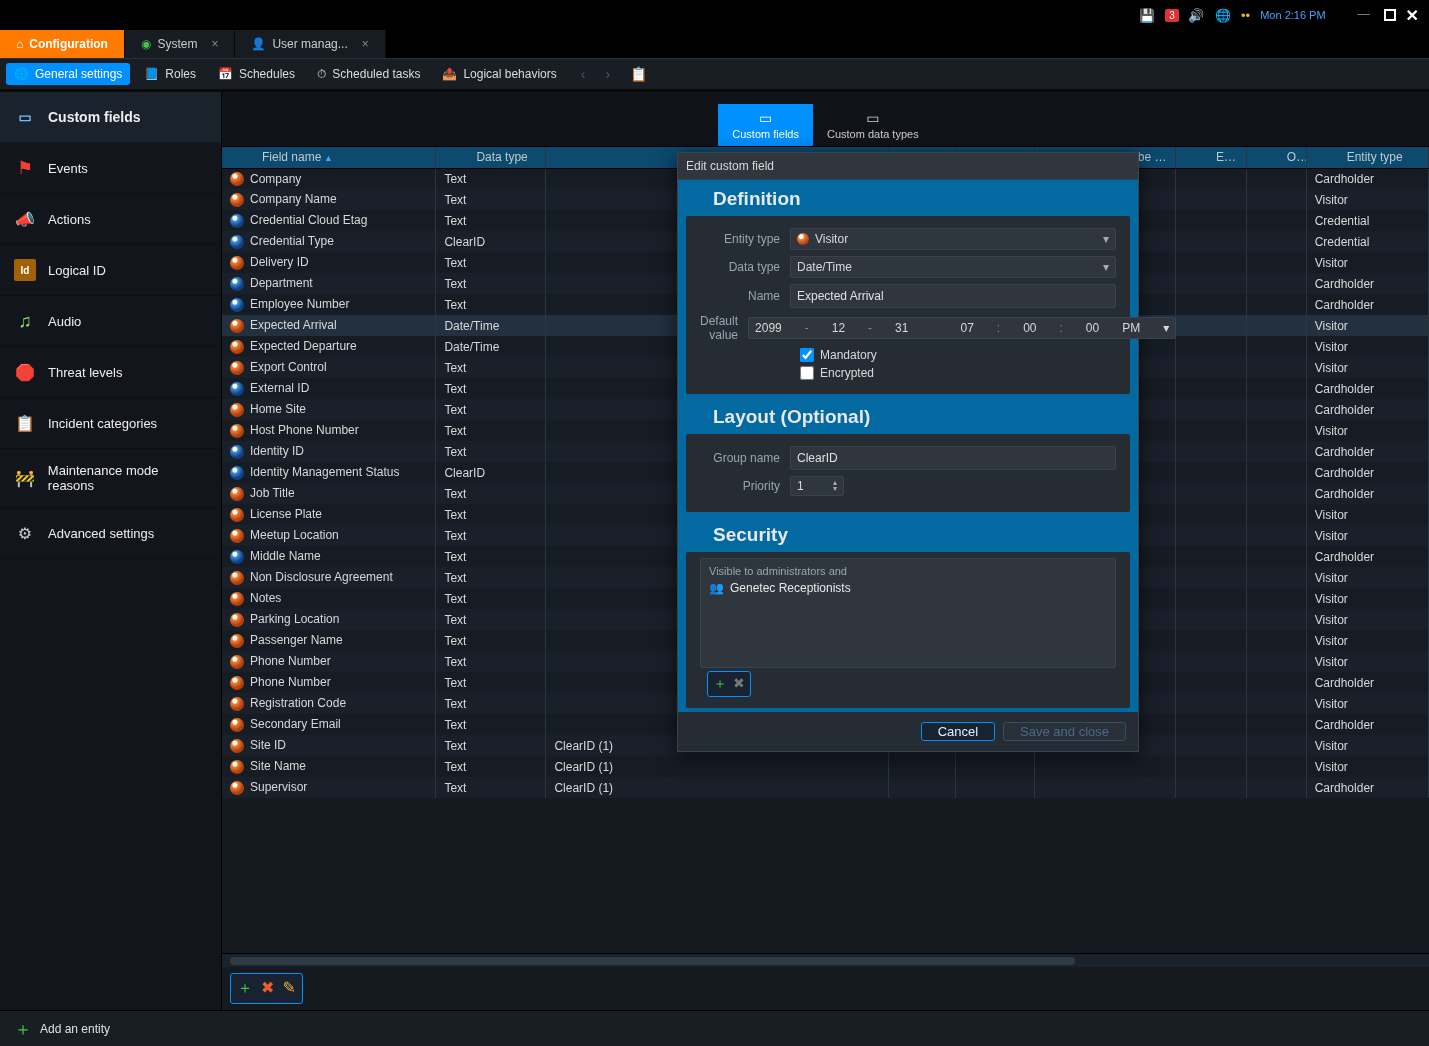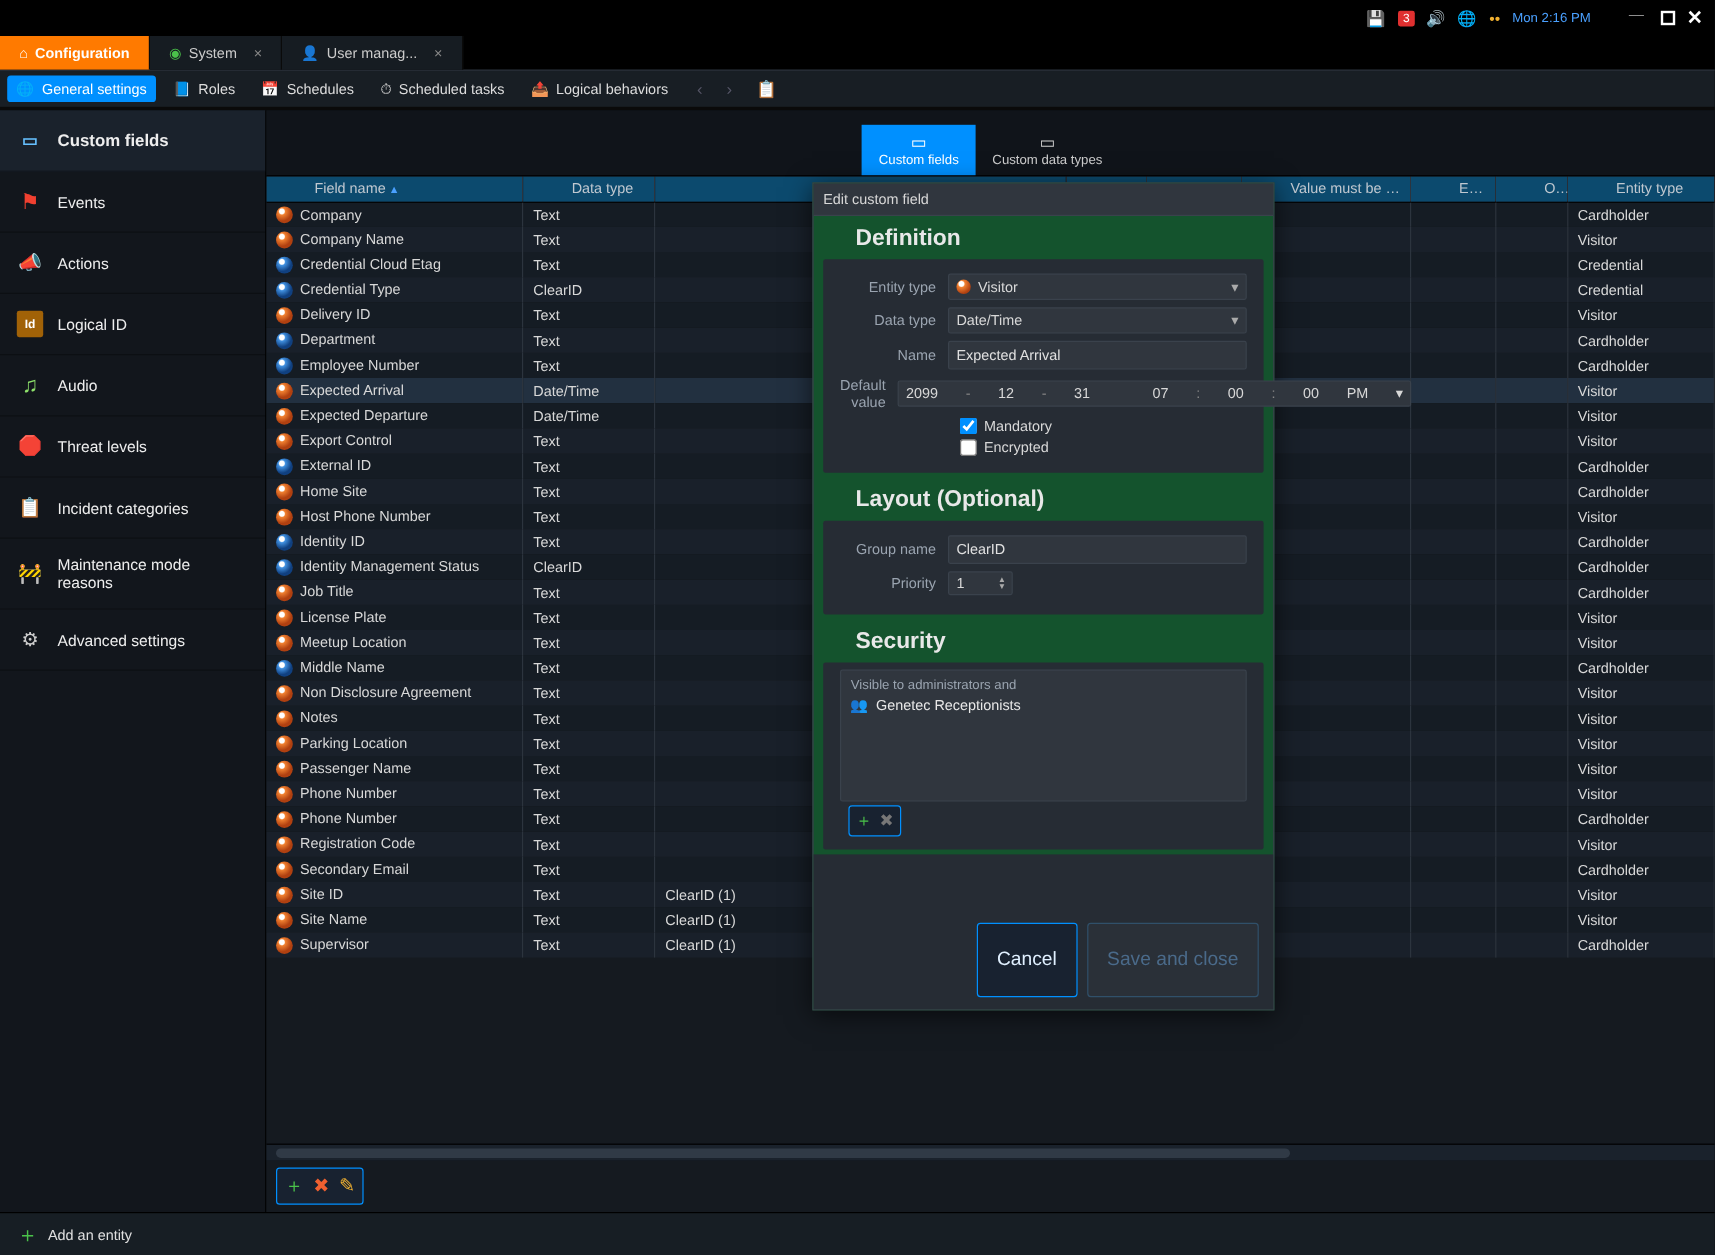--- a/index.html
+++ b/index.html
@@ -139,22 +139,22 @@
   .act.edit{ color:#f0b030;}
   
   .footer{
     position:absolute; left:0; right:0; bottom:0; height:36px;
     display:flex; align-items:center; padding:0 14px;
     background:#171e24; border-top:1px solid #000; color:#e0e0e0;
   }
   .footer .fplus{ color:#4ac24a; font-size:18px; margin-right:8px;}
   
   .modal{
-    position:absolute; left:455px; top:60px; width:385px;
-    background:#14532d; border:1px solid #3a424c; box-shadow:0 4px 20px rgba(0,0,0,0.6);
+    position:absolute; left:455px; top:60px; width:462px;
+    background:#0369a1; border:1px solid #3a424c; box-shadow:0 4px 20px rgba(0,0,0,0.6);
     color:#d8d8d8; font-size:12px;
     display:flex; flex-direction:column;
   }
   .modal .m-title{ padding:6px 8px; border-bottom:1px solid #3a424c; background:#30363e;}
   .modal .m-section{ padding:8px 12px 2px 12px; font-size:19px; font-weight:600; color:#e8e8e8;margin-left:23px;}
   .modal .m-body{ padding:6px 14px 10px 14px; background:#262c34; margin:4px 8px; border-radius:2px;}
   .modal .form-row{ display:flex; align-items:center; margin:6px 0;}
   .modal .form-row label{ width:90px; text-align:right; color:#9aa4b0; padding-right:10px; font-size:12px;}
   .modal .form-row .field{ flex:1; }
   .modal select, .modal input[type=text]{
@@ -167,21 +167,21 @@
   .modal .date-field span.sep{ color:#888;}
   .modal .checkbox-row{ display:flex; align-items:center; gap:6px; margin:4px 0 4px 100px;}
   .modal .checkbox-row input[type=checkbox]{ width:14px; height:14px; accent-color:#0090ff;}
   .modal .spin{ width:54px; display:flex; align-items:center; background:#30363e; border:1px solid #3a424c; padding:2px 6px; border-radius:2px;}
   .modal .spin .caret-col{ margin-left:auto; display:flex; flex-direction:column; line-height:6px; font-size:8px; color:#aaa;}
   .modal .sec-box{ background:#30363e; border:1px solid #3a424c; border-radius:2px; padding:6px 8px; min-height:110px; position:relative;}
   .modal .sec-box .sec-label{ color:#9aa4b0; font-size:11px; margin-bottom:4px;}
   .modal .sec-box .sec-role{ display:flex; align-items:center; gap:6px; color:#e8e8e8;}
   .modal .sec-box .role-icon{ color:#f0d040; font-size:12px;}
   .modal .m-foot{ display:flex; justify-content:flex-end; gap:8px; padding:10px 12px; background:#262c34;}
-  .modal .btn{ padding:21px 16px; border-radius:3px; font-size:16px; border:1px solid #0090ff; background:#182230; color:#e0f0ff; cursor:pointer;margin-top:47px;}
+  .modal .btn{ padding:1px 16px; border-radius:3px; font-size:13px; border:1px solid #0090ff; background:#182230; color:#e0f0ff; cursor:pointer;}
   .modal .btn.disabled{ background:#2a3038; color:#4a6a8a; border-color:#30506a;}
   .modal .sec-actions{ position:absolute; left:6px; bottom:-30px; display:flex; gap:6px; border:1px solid #0090ff; border-radius:3px; padding:3px 5px; background:#182230;}
   .modal .sec-actions .act{ font-size:14px;}
   .modal .sec-actions .act.add{ color:#4ac24a;}
   .modal .sec-actions .act.del{ color:#777;}
   .vis-icon{ width:12px; height:12px; display:inline-block; border-radius:50%;
     background: radial-gradient(circle at 35% 30%, #fff 2px, #f08030 3px, #b04010 8px);
     vertical-align:middle;}
   .content-bottom-spacer{ height:36px; }
 </style>

